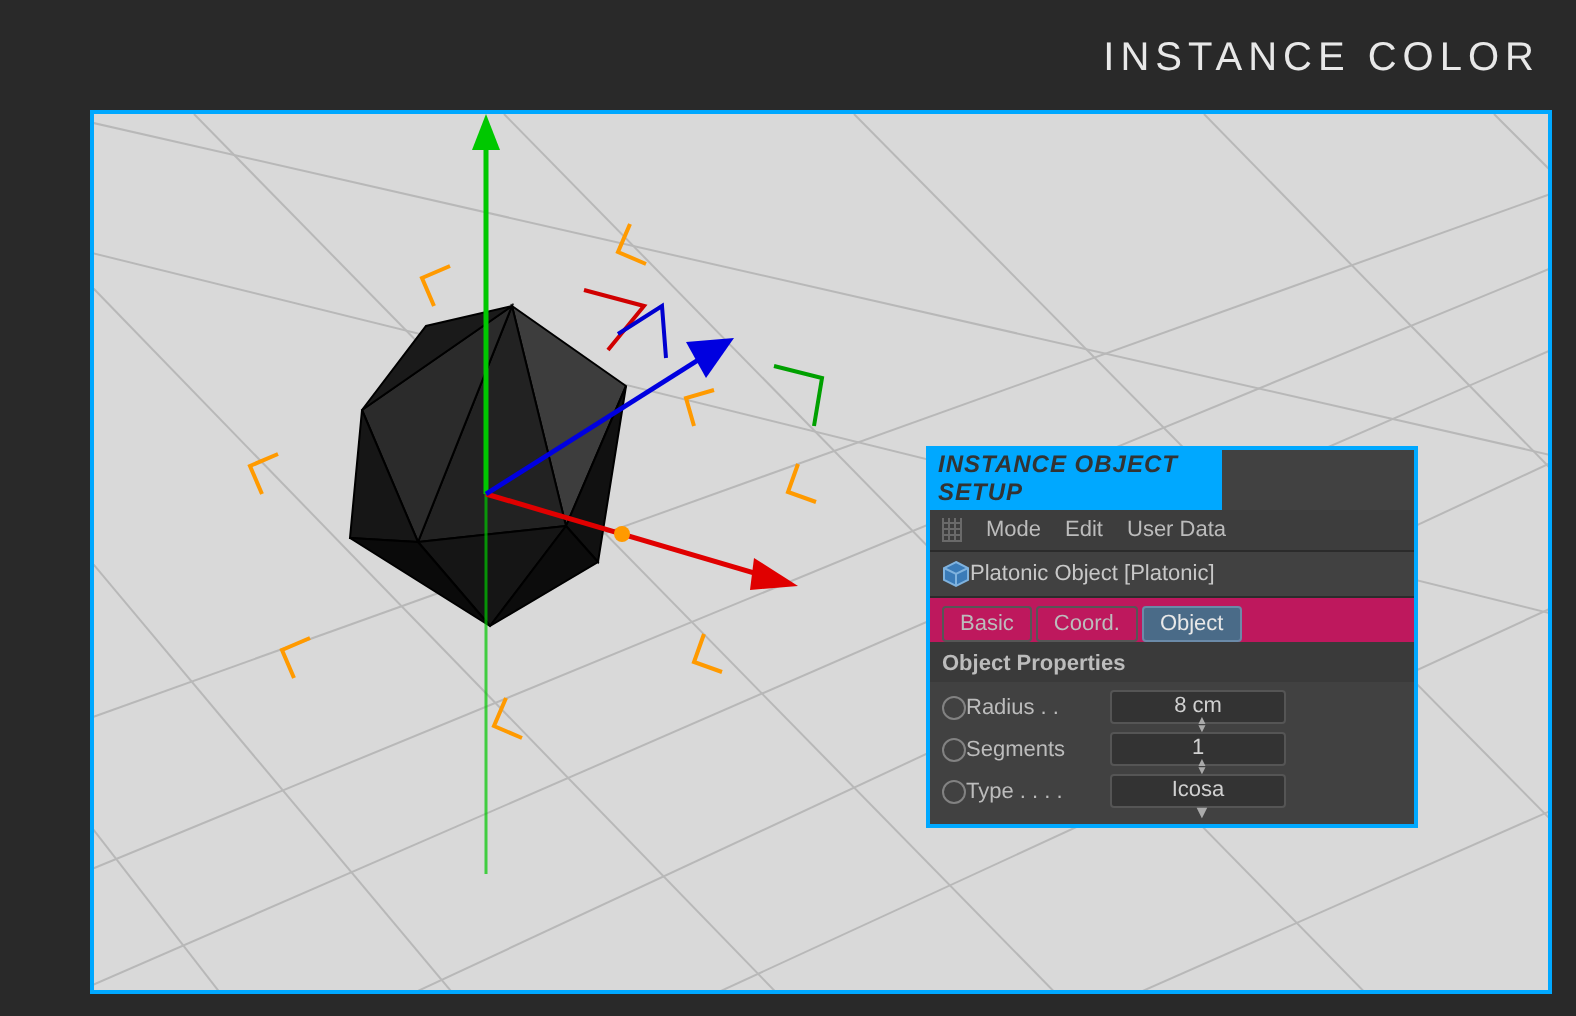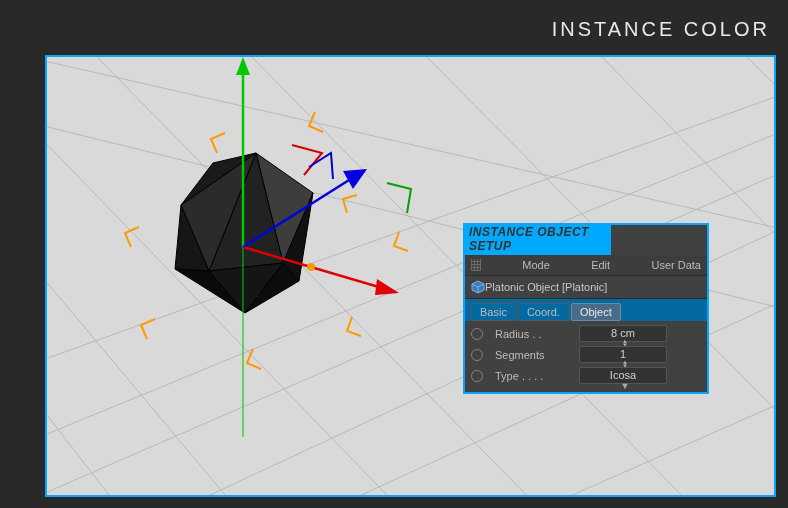--- a/index.html
+++ b/index.html
@@ -63,42 +63,41 @@
     margin-top: -2px;
     margin-left: -2px;
   }
   .menubar {
     display: flex;
     align-items: center;
     gap: 12px;
     padding: 4px 6px;
     background: #3d3d3d;
     border-bottom: 1px solid #2b2b2b;
-    justify-content: space-between;
   }
   .menubar .grip {
     width: 10px; height: 12px;
     background:
       repeating-linear-gradient(90deg,#6a6a6a 0 1px, transparent 1px 3px),
       repeating-linear-gradient(0deg,#6a6a6a 0 1px, transparent 1px 3px);
   }
   .menu-item { color: #bcbcbc; }
   .obj-row {
     display: flex;
     align-items: center;
     gap: 0;
     padding: 4px 6px;
     border-bottom: 1px solid #2b2b2b;
   }
   .obj-row .cube-icon svg { display:block; }
   .tabs {
     display: flex;
     gap: 2px;
     padding: 4px 6px 0 6px;
-    background: #0369a1;
+    background: #be185d;
   }
   .tab {
     padding: 2px 8px;
     border: 1px solid #565656;
     border-radius: 2px;
     color: #bcbcbc;
     font-size: 11px;
   }
   .tab.active {
     background: #4a6b88;
@@ -109,21 +108,21 @@
     background: #3a3a3a;
     padding: 5px 6px 3px 6px;
     font-weight: bold;
     color: #bcbcbc;
     font-size: 11px;
   }
   .prop-rows { padding: 2px 6px 6px 6px; }
   .prop-row {
     display: flex;
     align-items: center;
-    gap: 12px;
+    gap: 0;
     padding: 2px 0;
   }
   .radio {
     width: 12px; height: 12px;
     border: 1px solid #828282;
     border-radius: 50%;
     flex-shrink: 0;
   }
   .prop-label { width: 72px; color: #bcbcbc; white-space: nowrap; overflow:hidden; }
   .field {
@@ -252,20 +251,21 @@
       </span>
       <span>Platonic Object [Platonic]</span>
     </div>
 
     <div class="tabs">
       <div class="tab">Basic</div>
       <div class="tab">Coord.</div>
       <div class="tab active">Object</div>
     </div>
 
+    <div class="section-label">Object Properties</div>
 
     <div class="prop-rows">
       <div class="prop-row">
         <div class="radio"></div>
         <div class="prop-label">Radius . .</div>
         <div class="field">
           <span class="val">8 cm</span>
           <div class="spinners">
               <div>▲</div>
               <div>▼</div>

